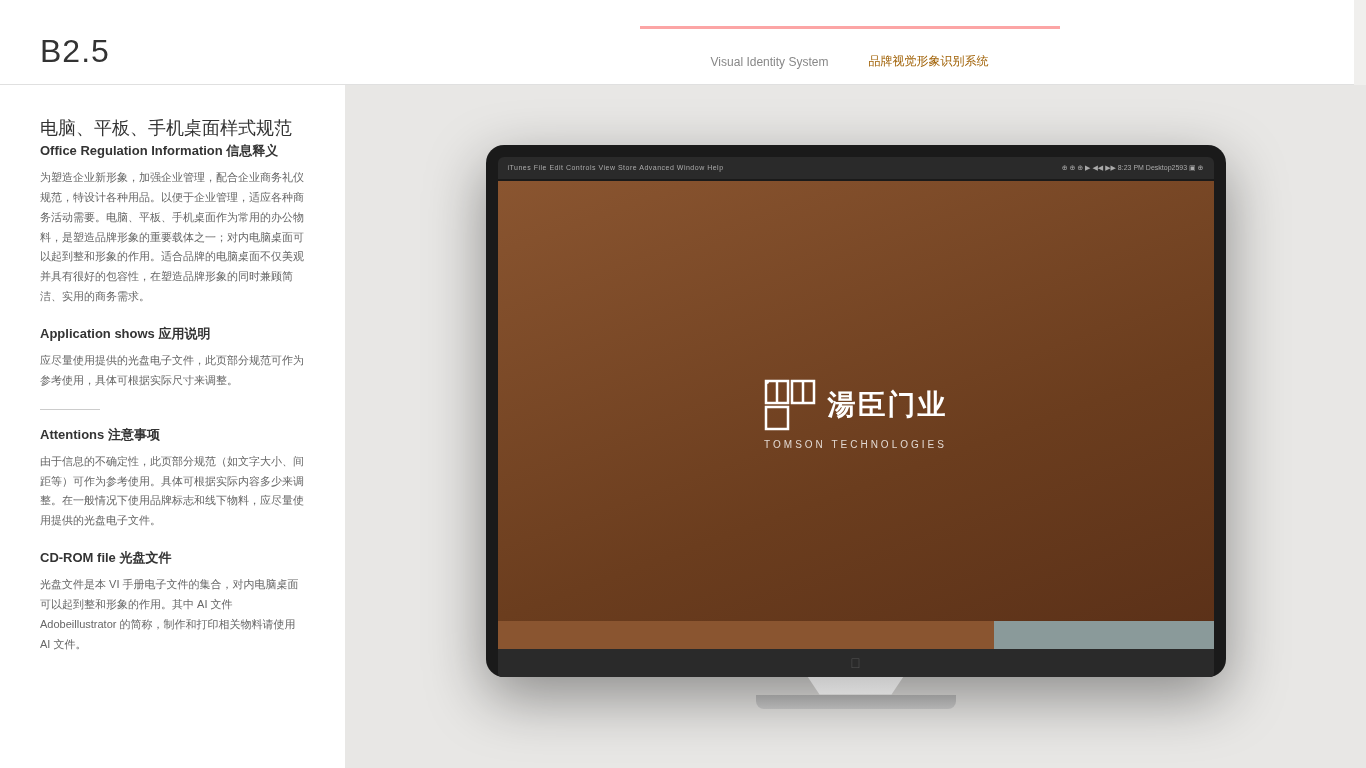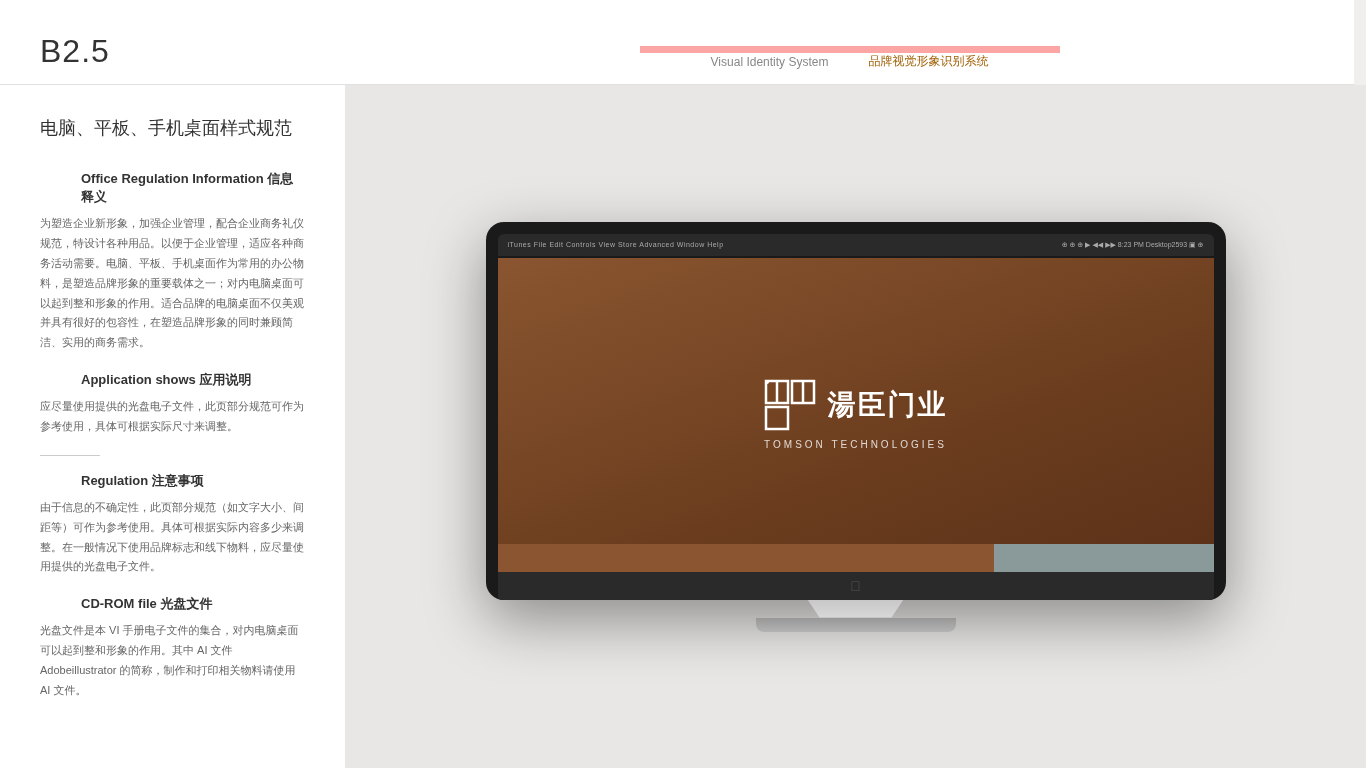--- a/index.html
+++ b/index.html
@@ -42,22 +42,22 @@
       align-items: flex-end;
       justify-content: center;
       gap: 0;
       position: relative;
     }
 
     .header-center-inner {
       display: flex;
       flex-direction: column;
       align-items: center;
-      border-top: 7px solid #fca5a5;
-      padding-top: 0;
+      border-top: 3px solid #fca5a5;
+      padding-top: 24px;
       width: 420px;
     }
 
     .header-center-row {
       display: flex;
       gap: 40px;
       align-items: center;
     }
 
     .header-vis-en {
@@ -113,31 +113,29 @@
       background: #ffffff;
       padding: 30px 40px;
       overflow: hidden;
       flex-shrink: 0;
     }
 
     .page-subtitle {
       font-size: 18px;
       font-weight: 400;
       color: #333;
-      margin-bottom: 28px;
       line-height: 1.5;
     }
 
     .section-title {
       font-size: 13px;
       font-weight: 700;
       color: #333;
       margin-bottom: 8px;
       line-height: 1.4;
-      margin-left: 41px;
     }
 
     .section-body {
       font-size: 11px;
       color: #666;
       line-height: 1.8;
       margin-bottom: 18px;
     }
 
     .divider-short {
@@ -204,21 +202,21 @@
       align-items: center;
     }
 
     .imac-status-text {
       font-size: 7px;
       color: #aaa;
     }
 
     .imac-screen {
       width: 100%;
-      height: 314px;
+      height: 468px;
       background: #22c55e;
       position: relative;
       overflow: hidden;
     }
 
     
     .desktop-bg {
       width: 100%;
       height: 100%;
       background: linear-gradient(160deg, #8a5530 0%, #6b3d1e 60%, #5a3018 100%);
@@ -335,21 +333,21 @@
     <div class="page-subtitle">电脑、平板、手机桌面样式规范</div>
 
     <div class="section-title">Office Regulation Information 信息释义</div>
     <div class="section-body">为塑造企业新形象，加强企业管理，配合企业商务礼仪规范，特设计各种用品。以便于企业管理，适应各种商务活动需要。电脑、平板、手机桌面作为常用的办公物料，是塑造品牌形象的重要载体之一；对内电脑桌面可以起到整和形象的作用。适合品牌的电脑桌面不仅美观并具有很好的包容性，在塑造品牌形象的同时兼顾简洁、实用的商务需求。</div>
 
     <div class="section-title">Application shows 应用说明</div>
     <div class="section-body">应尽量使用提供的光盘电子文件，此页部分规范可作为参考使用，具体可根据实际尺寸来调整。</div>
 
     <div class="divider-short"></div>
 
-    <div class="section-title">Regulation 注意事项</div>
+    <div class="section-title">Attentions 注意事项</div>
     <div class="section-body">由于信息的不确定性，此页部分规范（如文字大小、间距等）可作为参考使用。具体可根据实际内容多少来调整。在一般情况下使用品牌标志和线下物料，应尽量使用提供的光盘电子文件。</div>
 
     <div class="section-title">CD-ROM file 光盘文件</div>
     <div class="section-body">光盘文件是本 VI 手册电子文件的集合，对内电脑桌面可以起到整和形象的作用。其中 AI 文件 Adobeillustrator 的简称，制作和打印相关物料请使用 AI 文件。</div>
   </div>
 
   <div class="content-right">
     <div class="imac-wrapper">
 
       <div class="imac-body">

